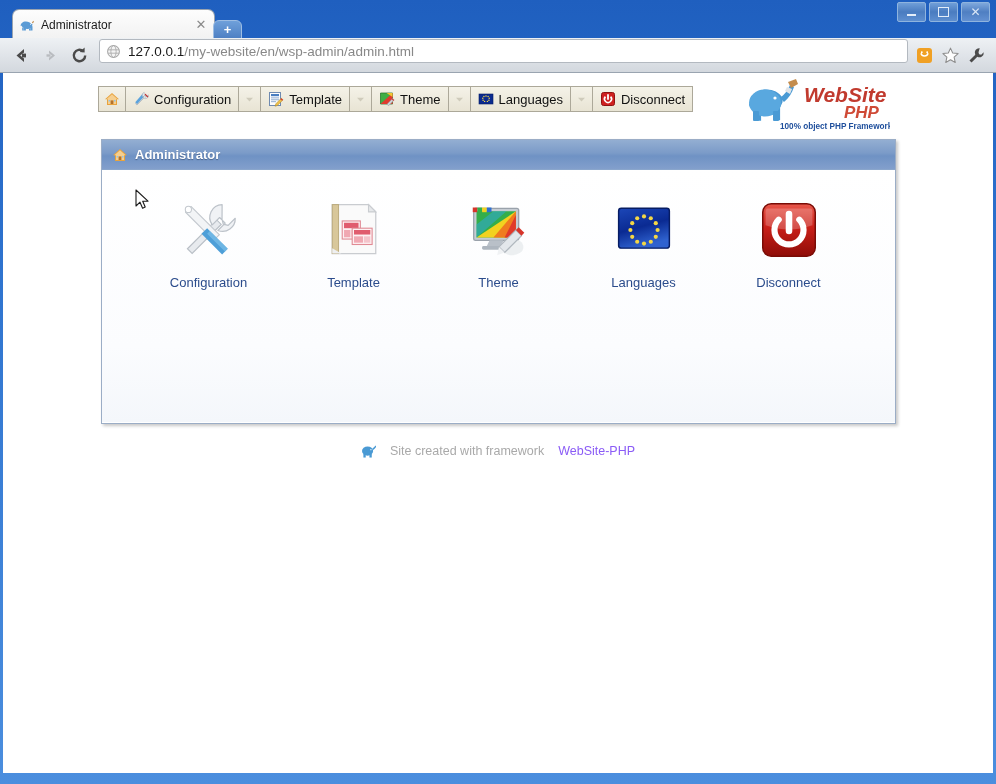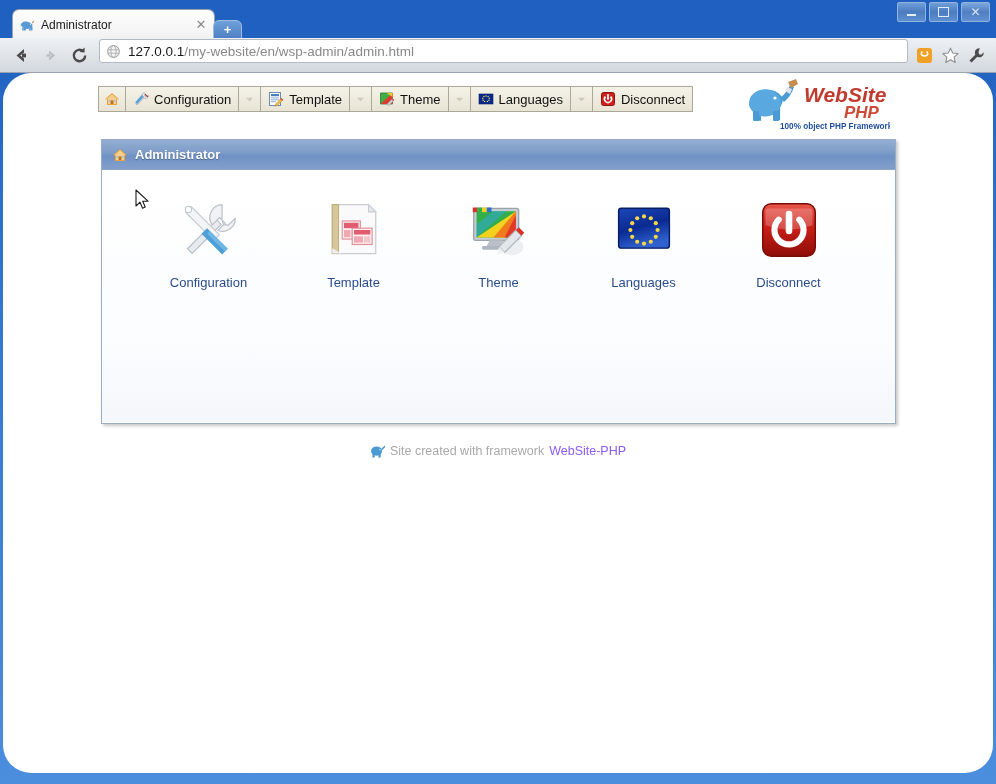--- a/index.html
+++ b/index.html
@@ -99,21 +99,20 @@
   .url-text b { color: #1a1a1a; font-weight: normal; }
   .nav-right { display: flex; align-items: center; gap: 6px; flex: 0 0 auto; padding-right: 2px;}
   .nav-icon { width: 20px; height: 20px; display: flex; align-items: center; justify-content: center; }
 
   
   .viewport {
     position: absolute; left: 3px; top: 73px;
     width: 990px; height: 700px;
     background: #ffffff;
     overflow: hidden;
-    border-radius: 28px;
   }
 
   
   .admin-toolbar {
     position: absolute; left: 95px; top: 13px;
     height: 26px;
     display: flex; align-items: stretch;
     background: #ece9d8;
     border: 1px solid #aca899;
     box-sizing: border-box;
@@ -185,21 +184,21 @@
   }
 
   
   .footer {
     position: absolute; left: 0; top: 368px; width: 990px;
     text-align: center;
     font-size: 12.5px; color: #a9a9a9;
     line-height: 16px;
   }
   .footer-line2 {
-    display: flex; align-items: center; justify-content: center; gap: 5px;
+    display: flex; align-items: center; justify-content: center; gap: 14px;
     margin-top: 2px;
   }
   .footer-ele { width: 15px; height: 13px; flex: 0 0 auto; }
   .footer-link { color: #8b5cf6; }
 
   
   .cursor { position: absolute; left: 132px; top: 116px; width: 16px; height: 22px; pointer-events: none; }
 </style>
 </head>
 <body>

